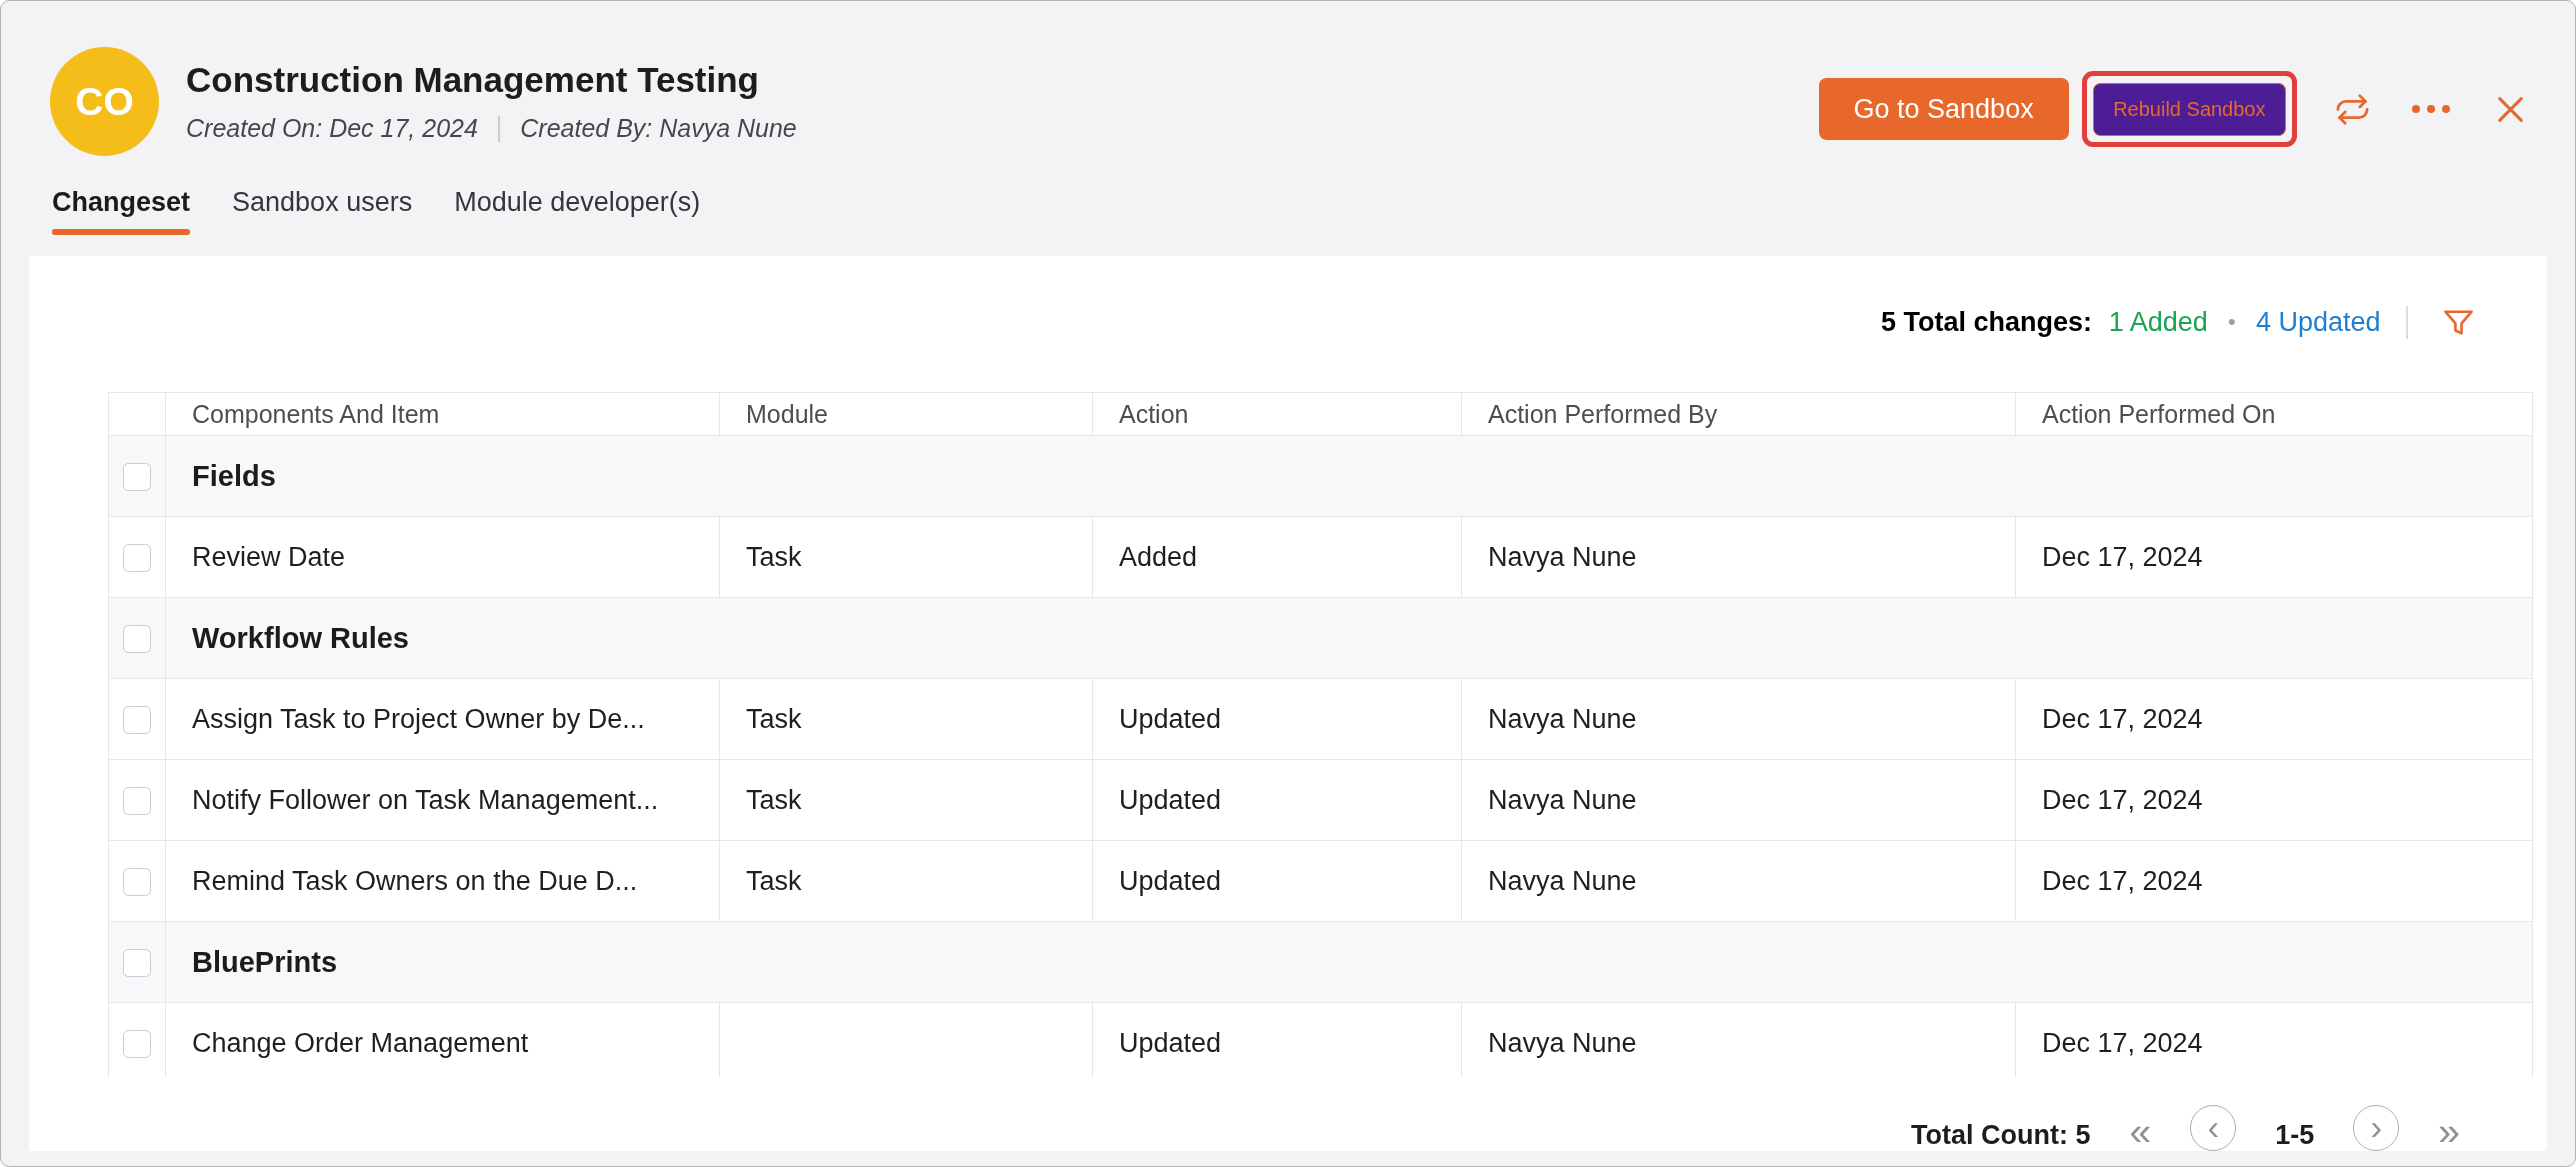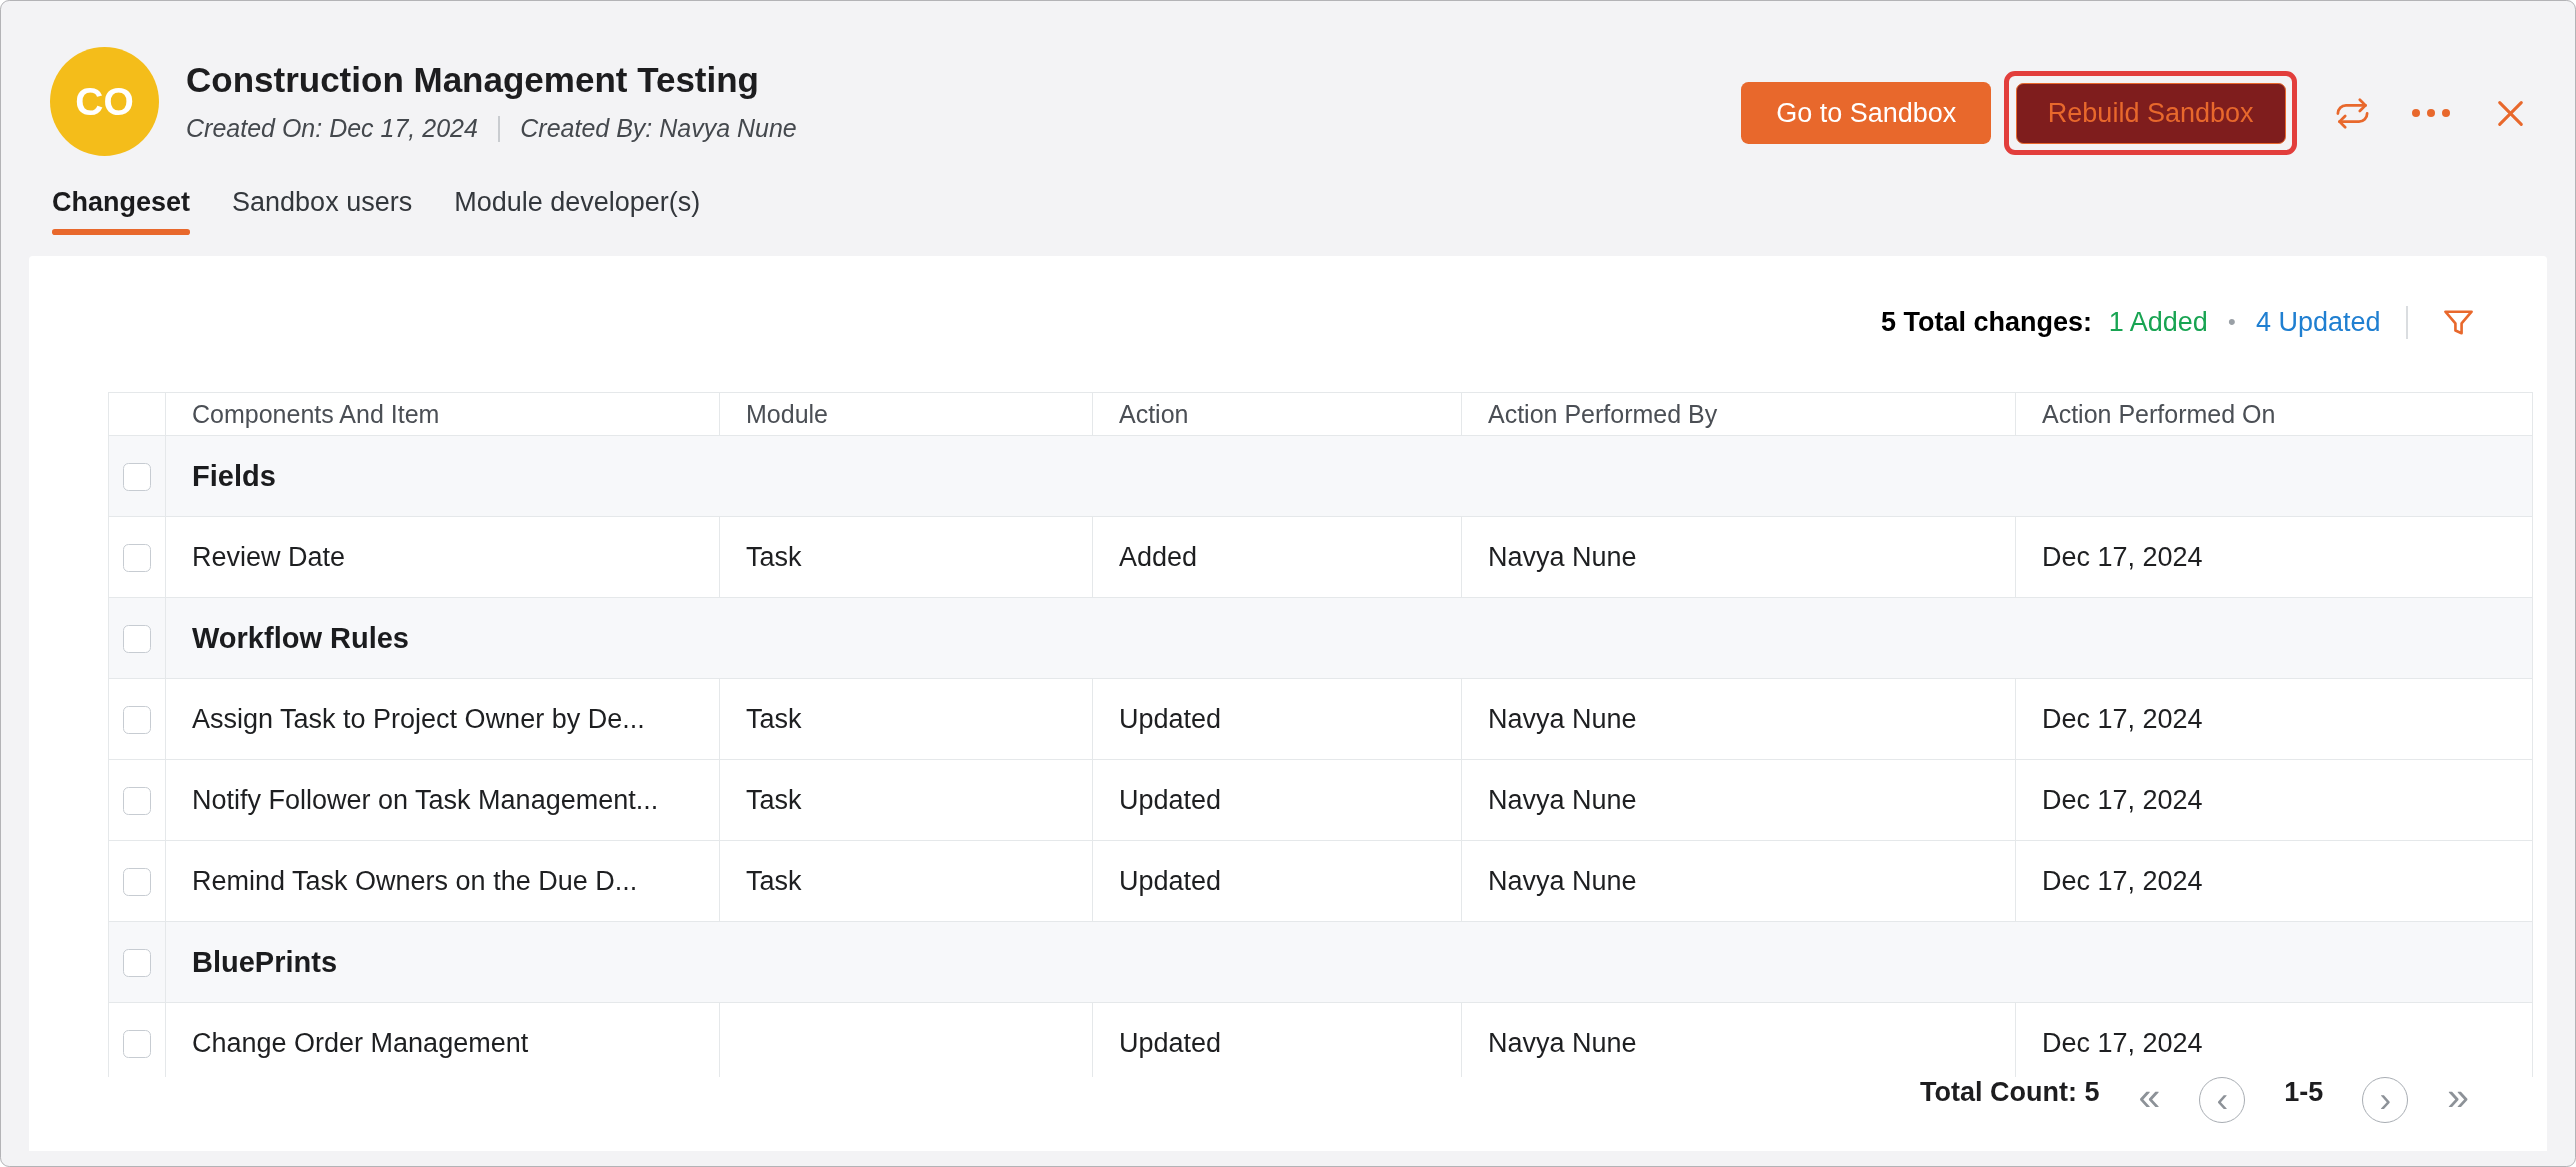--- a/index.html
+++ b/index.html
@@ -42,23 +42,23 @@
   .btn-primary {
     background:var(--accent-orange,#e8682c); color:#fff; border:none;
     font-size:27px; padding:15.7px 35px; border-radius:7.4px; cursor:pointer;
     font-family:inherit;
   }
   .annotation-box {
     border:5.5px solid var(--annotation-red,#e23e3c);
     border-radius:11px; padding:6.5px; display:inline-flex; margin-left:13px;
   }
   .btn-outline {
-    background:#7f1d1d; color:var(--accent-orange,#e8682c);
+    background:#4c1d95; color:var(--accent-orange,#e8682c);
     border:1.8px solid var(--accent-orange,#e8682c);
-    font-size:27px; padding:14px 31px; border-radius:7.4px; cursor:pointer;
+    font-size:20px; padding:14px 19px; border-radius:7.4px; cursor:pointer;
     font-family:inherit;
   }
   .icon-btn {
     width:48px; height:48px; display:inline-flex;
     align-items:center; justify-content:center; cursor:pointer;
     margin-left:31px;
   }
   .dots { display:flex; gap:6.5px; }
   .dots i { width:8.3px; height:8.3px; border-radius:50%; background:var(--accent-orange,#e8682c); }
 
@@ -108,22 +108,22 @@
   td.group-name-cell { font-weight:700; font-size:29px; color:#1b1c1e; }
   th.check-col, td.check-cell { padding-left:0; text-align:center; }
   .checkbox {
     display:inline-block; width:28px; height:28px;
     border:1.8px solid #c7ccd2; border-radius:5.5px; background:#fff;
     vertical-align:middle; cursor:pointer;
   }
 
   
   .footer-row {
-    position:absolute; left:0; right:0; bottom:0; height:74px;
-    display:flex; align-items:flex-start; justify-content:flex-end;
+    position:absolute; left:0; right:9px; bottom:0; height:74px;
+    display:flex; align-items:flex-end; justify-content:flex-end;
     gap:39px; padding-right:78px; font-size:27px; background:#fff;
   }
   .total-count { font-weight:700; color:#1d1d1f; }
   .pg-double { font-size:39px; color:#8d9298; line-height:1; cursor:pointer; user-select:none; }
   .pg-circle {
     width:46px; height:46px; border:1.8px solid #a8adb3; border-radius:50%;
     display:flex; align-items:center; justify-content:center;
     color:#8d9298; font-size:35px; line-height:1; cursor:pointer; user-select:none;
     padding-bottom:3.7px;
   }

